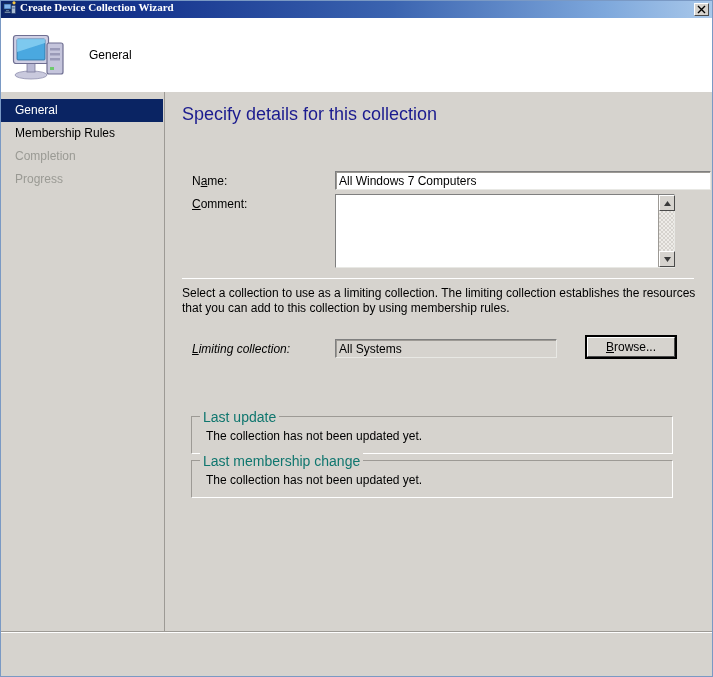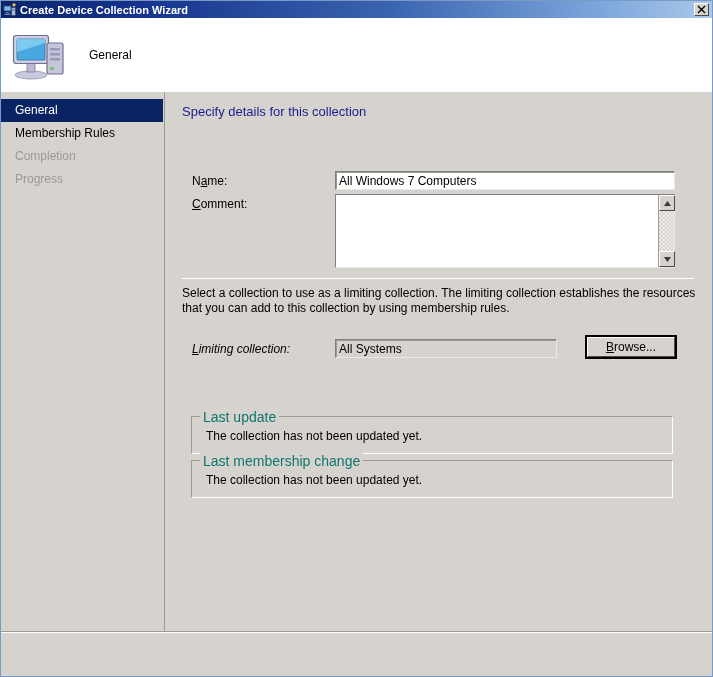--- a/index.html
+++ b/index.html
@@ -15,21 +15,21 @@
     width: 713px; height: 677px;
     background: #d6d3ce;
     border: 1px solid #7a99c4;
   }
 
   
   #titlebar {
     position: absolute; left: 0; top: 0;
     width: 711px; height: 17px;
     background: linear-gradient(to right, #0a246a 0%, #14328c 18%, #3b64b0 55%, #7ea8dc 85%, #a9c8ea 100%);
-    display: flex; align-items: center;
+    display: flex; align-items: flex-start; font-family: Liberation Serif, serif;
   }
   #title-icon {
     width: 14px; height: 14px; margin-left: 2px; margin-right: 3px;
     position: relative; flex: none;
   }
   #title-text {
     color: #ffffff;
     font-size: 11px;
     font-weight: bold;
     white-space: nowrap;
@@ -90,42 +90,42 @@
   }
 
   
   #content {
     position: absolute; left: 164px; top: 91px;
     width: 547px; height: 539px;
     background: #d6d3ce;
   }
   #page-heading {
     position: absolute; left: 17px; top: 12px;
-    font-size: 13px;
+    font-size: 18px;
     color: #1b1b8f;
   }
 
   .field-label {
     position: absolute;
     font-size: 12px;
     color: #000000;
     white-space: nowrap;
   }
   .acc { text-decoration: underline; }
 
   .sunken {
     background: #ffffff;
     border: 1px solid;
     border-color: #7f7f7f #e8e8e4 #e8e8e4 #7f7f7f;
     box-shadow: inset 1px 1px 0 #9d9a95;
   }
 
   #name-input {
     position: absolute; left: 170px; top: 79px;
-    width: 340px; height: 19px;
+    width: 376px; height: 19px;
     font-family: "Liberation Sans", sans-serif;
     font-size: 12px;
     color: #000000;
     padding: 1px 0 0 3px;
     outline: none;
   }
 
   #comment-wrap {
     position: absolute; left: 170px; top: 102px;
     width: 340px; height: 74px;

